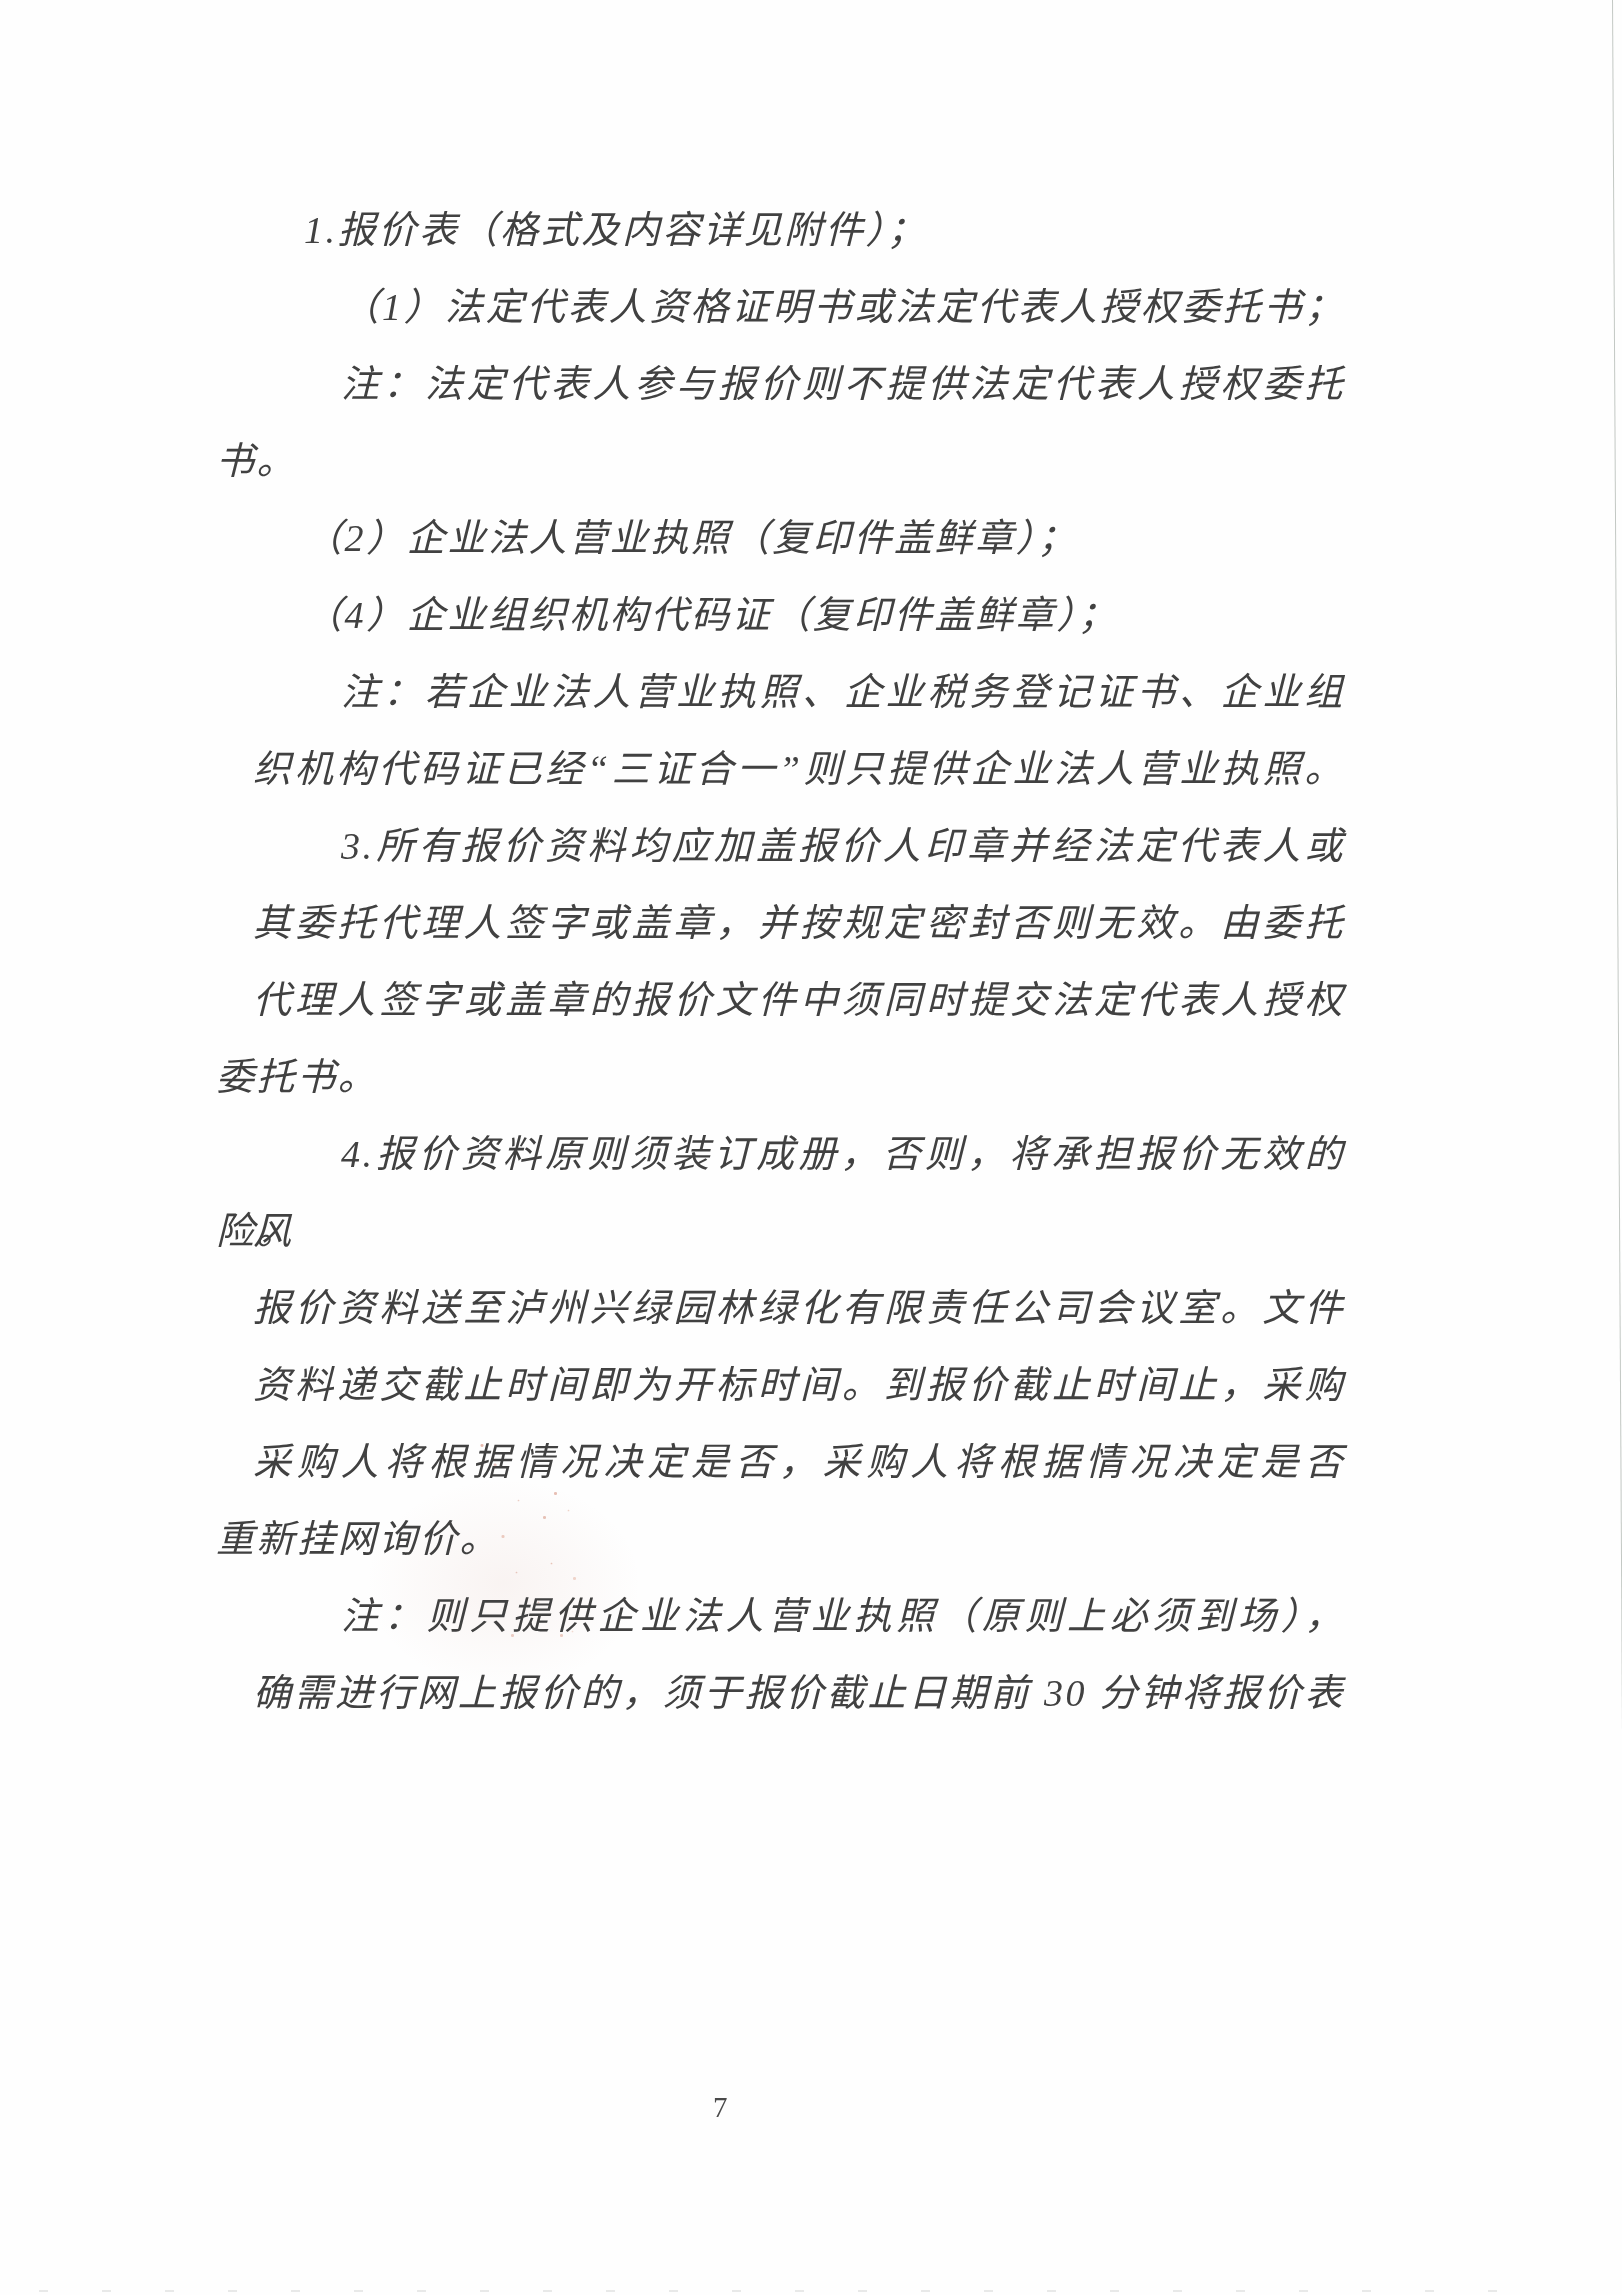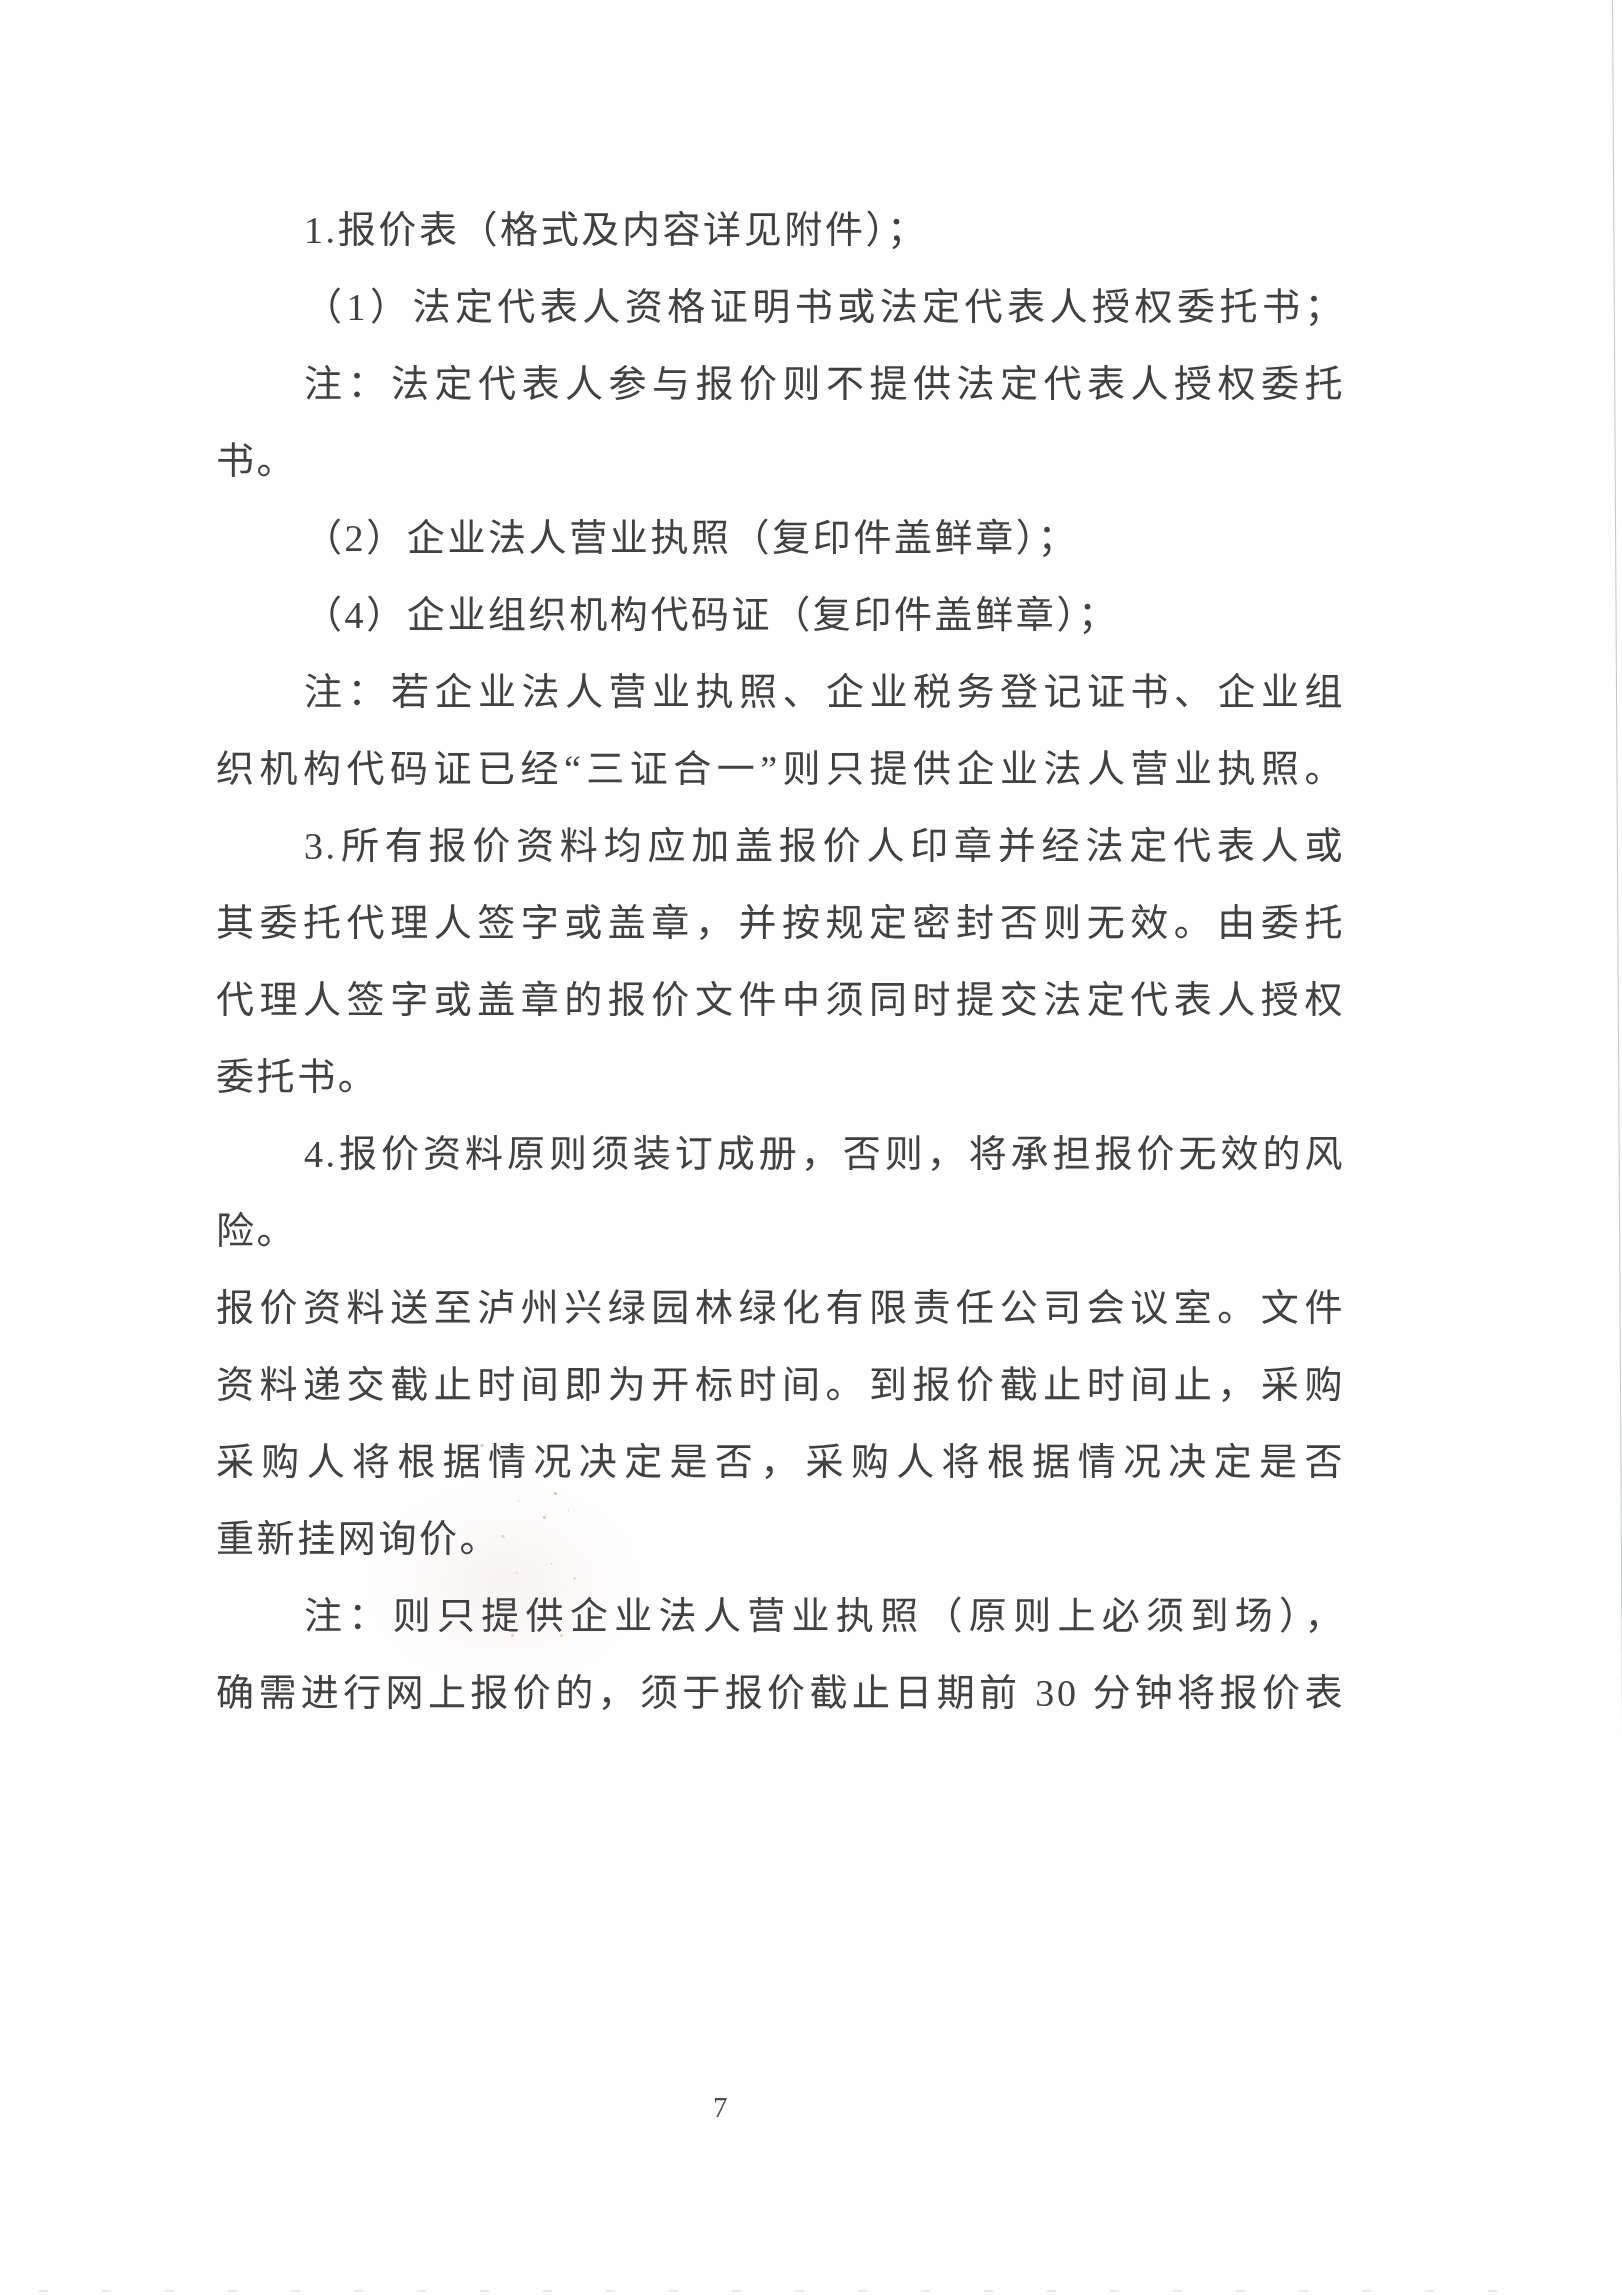--- a/index.html
+++ b/index.html
@@ -19,35 +19,37 @@
     left: 0; top: 0;
     width: 1623px;
     height: 2295px;
     background: #fefefe;
   }
   .text-block {
     position: absolute;
     left: 216px;
     top: 192px;
     width: 1129px;
+    font-style: italic;
   }
   .line {
     height: 77px;
     line-height: 77px;
     font-size: 38px;
     letter-spacing: 2.6px;
     color: #414141;
     white-space: nowrap;
     text-align: left;
   }
   .line.indent { text-indent: 88px; }
   .line.fill {
     white-space: normal;
     text-align: justify;
     text-align-last: justify;
+    margin-left: 37px;
   }
   .page-number {
     position: absolute;
     left: 713px;
     top: 2091px;
     font-size: 29px;
     color: #4a4a4a;
     letter-spacing: 0;
   }
   

